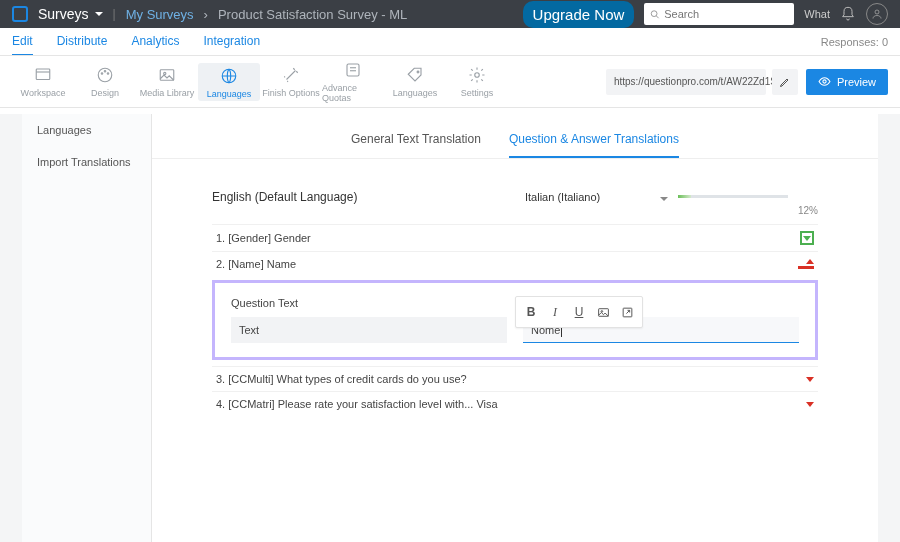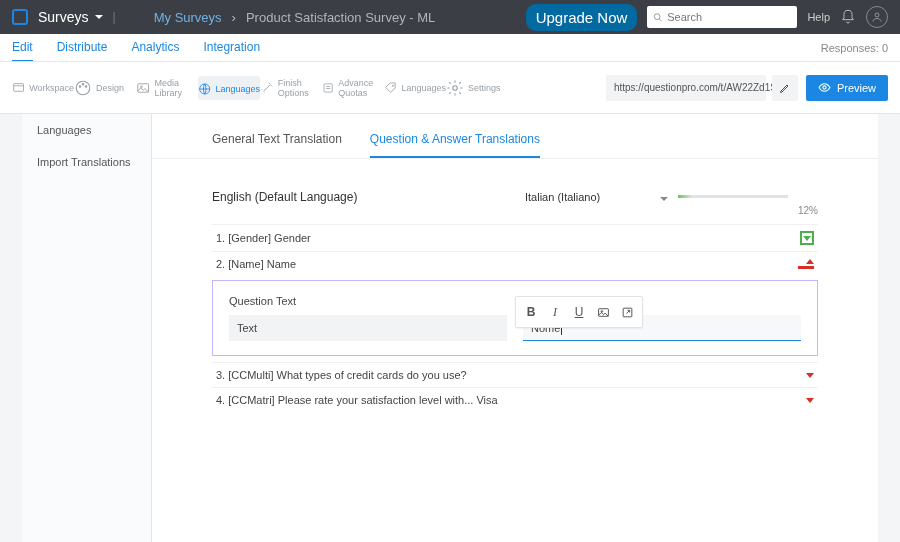--- a/index.html
+++ b/index.html
@@ -1,77 +1,77 @@
 <!DOCTYPE html>
 <html><head>
 <meta charset="utf-8">
 <style>
   * { box-sizing: border-box; margin: 0; padding: 0; }
   body { font-family: -apple-system, BlinkMacSystemFont, "Segoe UI", Arial, sans-serif; font-size: 12px; color: #333; background: #fff; width: 900px; height: 542px; overflow: hidden; }
 
   
-  .topbar { background: #3b3f45; height: 34px; display: flex; align-items: center; padding: 0 12px; color: #fff; gap: 10px; }
+  .topbar { background: #3b3f45; height: 28px; display: flex; align-items: center; padding: 0 12px; color: #fff; gap: 10px; }
   .topbar .logo { width: 16px; height: 16px; border: 2px solid #1b87e3; border-radius: 3px; position: relative; display: inline-block; }
   .topbar .brand { color: #fff; font-size: 14px; display: flex; align-items: center; gap: 6px; cursor: pointer; }
   .topbar .brand .tri { border-top: 4px solid #fff; border-left: 4px solid transparent; border-right: 4px solid transparent; width: 0; height: 0; }
   .topbar .sep { color: #777; }
   .topbar .crumb { color: #aeb4bb; font-size: 13px; }
-  .topbar .crumb.link { color: #6fb1e4; cursor: pointer; margin-left: 28px; }
+  .topbar .crumb.link { color: #6fb1e4; cursor: pointer; }
   .topbar .spacer { flex: 1; }
   .btn-upgrade { background: #0369a1; color: #fff; border: none; padding: 5px 10px; border-radius: 10px; font-size: 15px; cursor: pointer; }
   .searchbox { background: #fff; height: 22px; width: 150px; display: flex; align-items: center; padding: 0 6px; gap: 4px; border-radius: 2px; }
   .searchbox input { border: none; outline: none; width: 100%; font-size: 11px; color: #333; }
   .topbar .help { color: #ccc; font-size: 11px; cursor: pointer; }
   .topbar .iconw { color: #ccc; cursor: pointer; display: flex; align-items: center; }
   .avatarw { width: 22px; height: 22px; border: 1px solid #888; border-radius: 50%; display: flex; align-items: center; justify-content: center; position: relative; }
 
   
   .navbar { height: 28px; background: #fff; border-bottom: 1px solid #e5e5e5; display: flex; align-items: stretch; padding: 0 12px; gap: 24px; }
   .navbar .navitem { display: flex; align-items: center; font-size: 12px; color: #1b87e3; cursor: pointer; border-bottom: 1px solid transparent; }
   .navbar .navitem.active { border-bottom: 1px solid #1b87e3; }
   .navbar .right { margin-left: auto; display: flex; align-items: center; color: #888; font-size: 11px; }
 
   
   .toolbar { height: 52px; background: #fff; border-bottom: 1px solid #e5e5e5; display: flex; align-items: center; padding: 0 12px; }
-  .tool { width: 62px; display: flex; align-items: center; gap: 4px; color: #9aa0a6; cursor: pointer; font-size: 9px; }
+  .tool { width: 62px; display: flex; flex-direction: column; align-items: center; gap: 4px; color: #9aa0a6; cursor: pointer; font-size: 9px; }
   .tool.active { color: #1b87e3; background: #eef1f4; border-radius: 3px; padding-top: 4px; padding-bottom: 2px; }
   .tool svg { width: 18px; height: 18px; }
   .toolbar .spacer { flex: 1; }
   .urlbox { background: #f2f3f5; height: 26px; display: flex; align-items: center; padding: 0 8px; font-size: 10px; color: #555; width: 160px; border-radius: 2px; }
   .icon-sq { width: 26px; height: 26px; background: #f2f3f5; display: flex; align-items: center; justify-content: center; margin-left: 6px; border-radius: 2px; cursor: pointer; color: #555; }
   .btn-preview { background: #1b87e3; color: #fff; border: none; height: 26px; padding: 0 12px; margin-left: 8px; border-radius: 2px; font-size: 11px; display: flex; align-items: center; gap: 6px; cursor: pointer; }
 
   
   .body { position: absolute; top: 114px; left: 0; right: 0; bottom: 0; background: #f4f5f6; display: flex; }
   .sidebar { width: 130px; background: #fafbfc; border-right: 1px solid #e5e5e5; margin-left: 22px; margin-top: 0; }
   .sidebar .sitem { padding: 10px 12px; font-size: 11px; color: #555; cursor: pointer; border-left: 3px solid transparent; }
   .sidebar .sitem.active { color: #1b87e3; border-left: 3px solid #1b87e3; background: #fff; }
 
   .main { flex: 1; background: #fff; margin-right: 22px; padding: 18px 0 0 0; position: relative; }
-  .tabs { display: flex; gap: 28px; padding: 0 60px; border-bottom: 1px solid #eee; }
+  .tabs { display: flex; gap: 28px; padding: 0 60px; border-bottom: 1px solid #eee; justify-content: center; }
   .tab { padding-bottom: 10px; font-size: 12px; color: #555; cursor: pointer; border-bottom: 2px solid transparent; }
   .tab.active { color: #1b87e3; border-bottom: 2px solid #1b87e3; }
 
   .langrow { display: flex; padding: 18px 60px 8px 60px; align-items: center; gap: 20px; }
   .langrow .col { flex: 1; font-size: 12px; color: #333; }
   .langrow .sel { flex: 1; display: flex; align-items: center; justify-content: space-between; gap: 10px; color: #333; }
   .sel .dd { flex: 1; display: flex; align-items: center; color: #333; font-size: 11px; cursor: pointer; gap: 6px; }
   .progress { height: 3px; width: 110px; background: #dfe3e7; position: relative; }
   .progress .fill { height: 100%; background: linear-gradient(to right, #6bbf59, #d4e9cc); }
   .pct { font-size: 10px; color: #888; margin-top: 28px; }
 
   .qlist { padding: 0 60px; }
   .qrow { display: flex; align-items: center; font-size: 11px; color: #444; padding: 6px 4px; border-top: 1px solid #f0f0f0; cursor: pointer; }
   .qrow .chev { margin-left: auto; display: flex; align-items: center; }
   .chev .tri-g { width: 0; height: 0; border-top: 5px solid #4caf50; border-left: 4px solid transparent; border-right: 4px solid transparent; }
   .chev .tri-r { width: 0; height: 0; border-top: 5px solid #d93025; border-left: 4px solid transparent; border-right: 4px solid transparent; }
   .chev.boxed { border: 2px solid #4caf50; width: 14px; height: 14px; display: flex; align-items: center; justify-content: center; }
   .chev-wrap { position: relative; display: flex; flex-direction: column; align-items: center; }
 
-  .editpanel { border: 1px solid #c4b5fd; margin-top: 4px; padding: 14px 16px; }
+  .editpanel { border: 3px solid #c4b5fd; margin-top: 4px; padding: 14px 16px; }
   .editpanel .qlabel { font-size: 11px; color: #444; margin-bottom: 8px; }
   .editpanel .cols { display: flex; gap: 16px; }
   .editpanel .inputbox { flex: 1; background: #f2f3f5; height: 26px; display: flex; align-items: center; padding: 0 8px; font-size: 11px; color: #444; }
   .editpanel .inputbox.active { border-bottom: 1.5px solid #1b87e3; background: #f7f8fa; }
   .editpanel .inputbox.active .cursor { display: inline-block; width: 1px; height: 14px; background: #333; margin-left: 1px; animation: blink 1s infinite; }
   @keyframes blink { 50% { opacity: 0; } }
 
   .rte { position: absolute; left: 50%; top: 182px; background: #fff; border: 1px solid #e2e2e2; border-radius: 2px; display: flex; gap: 2px; padding: 4px; box-shadow: 0 1px 2px rgba(0,0,0,0.06); }
   .rte .rbtn { width: 22px; height: 22px; display: flex; align-items: center; justify-content: center; color: #555; cursor: pointer; font-size: 12px; }
   .rte .b { font-weight: bold; }
@@ -95,21 +95,21 @@
   <span class="crumb">Product Satisfaction Survey - ML</span>
   <span class="spacer"></span>
   <button class="btn-upgrade">Upgrade Now</button>
   <div class="searchbox">
     <svg width="11" height="11" viewBox="0 0 24 24" fill="none" stroke="#888" stroke-width="2">
         <circle cx="10" cy="10" r="7"></circle>
         <line x1="21" y1="21" x2="15" y2="15"></line>
       </svg>
     <input placeholder="Search" style="">
   </div>
-  <span class="help">Help</span>
+  <span class="help">What</span>
   <span class="iconw">
     <svg width="16" height="16" viewBox="0 0 24 24" fill="none" stroke="#bbb" stroke-width="1.5">
         <path d="M6 8a6 6 0 0112 0v5l2 3H4l2-3V8z"></path>
         <path d="M10 19a2 2 0 004 0"></path>
       </svg>
   </span>
   <span class="iconw" style="position:relative;">
     <span class="avatarw">
       <svg width="12" height="12" viewBox="0 0 24 24" fill="none" stroke="#aaa" stroke-width="1.5">
           <circle cx="12" cy="8" r="4"></circle>

